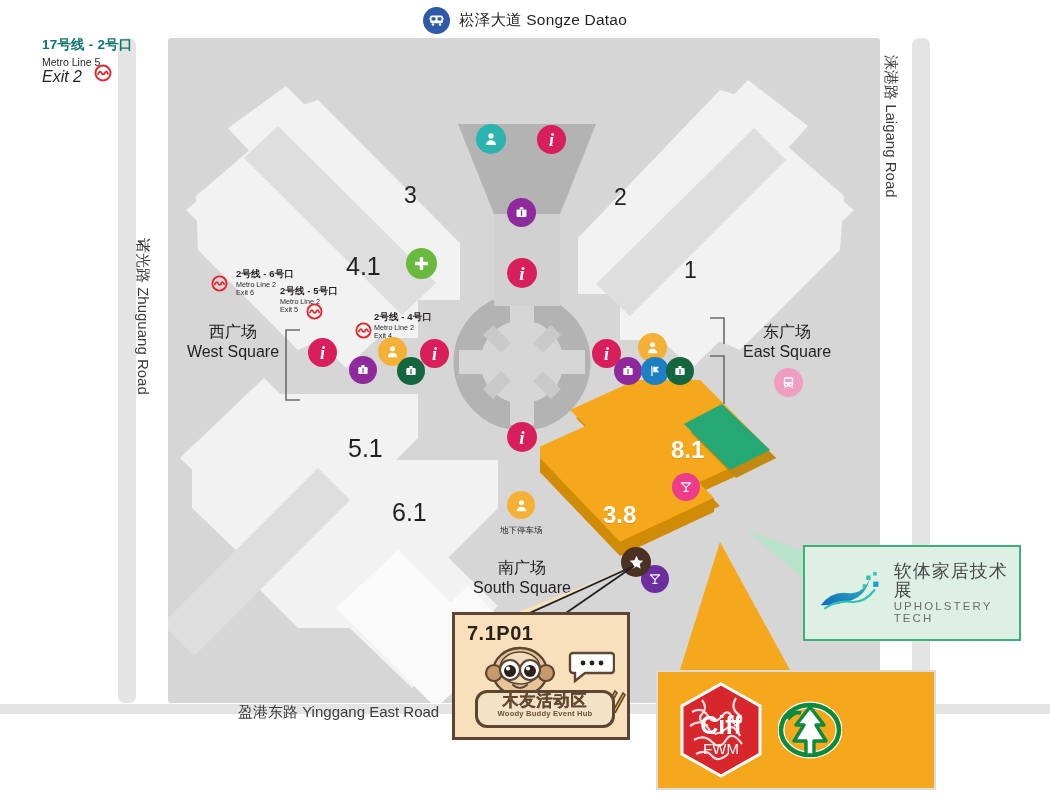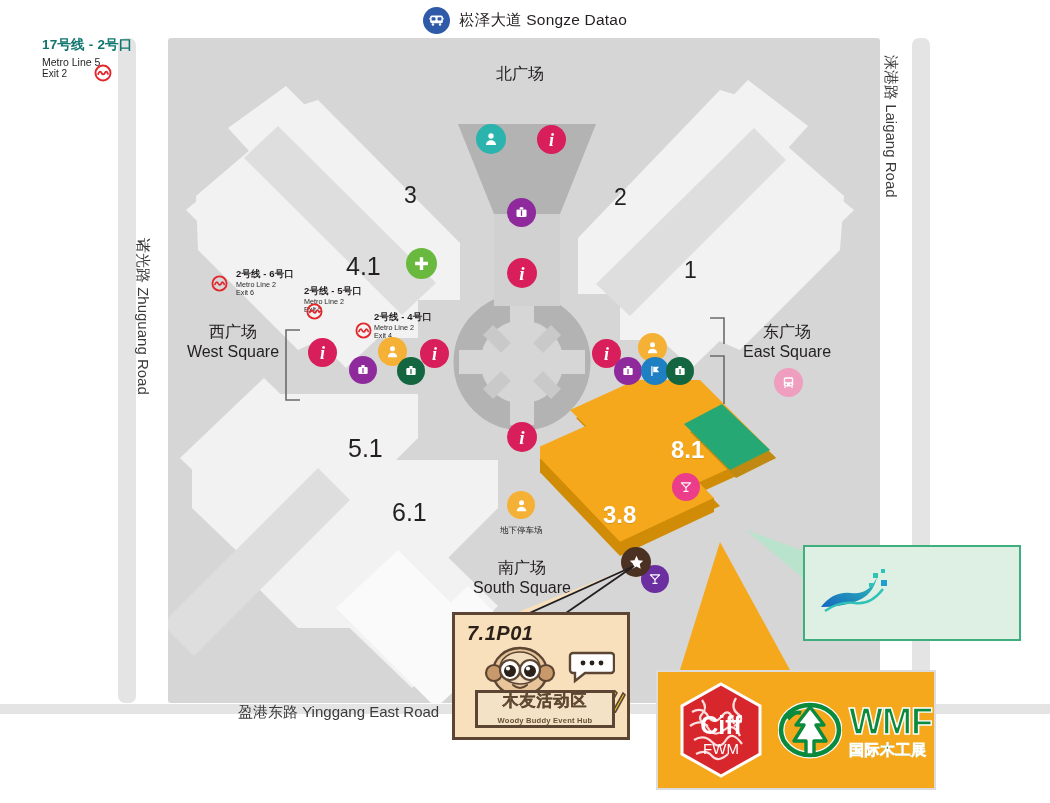--- a/index.html
+++ b/index.html
@@ -50,24 +50,24 @@
   .sq-label { position:absolute; text-align:center; white-space:nowrap; }
   .sq-label .cn { font-size:16px; color:#231f20; line-height:1.25; }
   .sq-label .en { font-size:16px; color:#231f20; line-height:1.25; }
 
   .park-cn { position:absolute; font-size:8.5px; color:#231f20; white-space:nowrap; }
 
   
   #callout-woody { left:452px; top:612px; width:178px; height:128px;
        background:#f7e0bb; border:3px solid #5c4633; }
   #callout-woody .code { position:absolute; left:12px; top:7px; font-size:20px;
-       font-weight:700; color:#2b2118; letter-spacing:.5px;font-style:italic; }
+       font-weight:700; color:#2b2118; letter-spacing:.5px; }
   #callout-woody .plate { position:absolute; left:20px; bottom:9px; width:140px; height:38px;
-       background:#f3e2c6; border:3px solid #5c4633; border-radius:0;
-       display:flex; flex-direction:column; align-items:center; justify-content:space-between; }
+       background:#f3e2c6; border:3px solid #5c4633; border-radius:12px;
+       display:flex; flex-direction:column; align-items:center; justify-content:flex-start; }
   #callout-woody .plate .cn { font-size:16px; font-weight:700; color:#8a6a3c;
        -webkit-text-stroke:.4px #5c4633; letter-spacing:1px; line-height:1; }
   #callout-woody .plate .en { font-size:7.6px; font-weight:700; color:#6a5234; letter-spacing:.2px; }
 
   
   #callout-logos { left:656px; top:670px; width:280px; height:120px; background:#f5a81c;
         border:2px solid #dcdcdc; display:flex; align-items:center; gap:14px; padding-left:20px; }
 
   
   #callout-uph { left:803px; top:545px; width:218px; height:96px; background:#ddf0e3;
@@ -98,21 +98,21 @@
 <div id="road-laigang-bar" class="abs road-v"></div>
 <div id="road-yinggang-bar" class="abs"></div>
 
 <div class="abs road-label vert-label" style="left:152px; top:238px; transform:rotate(90deg);">诸光路  Zhuguang Road</div>
 <div class="abs road-label vert-label" style="left:900px; top:55px; transform:rotate(90deg);">涞港路  Laigang Road</div>
 <div class="abs road-label" style="left:238px; top:703px;text-align:right;">盈港东路 Yinggang East Road</div>
 
 <div class="abs" style="left:42px; top:36px; width:120px;">
   <div style="font-size:13.5px; font-weight:700; color:#0f766e; letter-spacing:.2px;">17号线 - 2号口</div>
   <div style="font-size:10.5px; color:#231f20; margin-top:2px;">Metro Line 5</div>
-  <div style="font-size:10px; color:#231f20;">Exit 2</div>
+  <div style="font-size:16px; color:#231f20;font-style:italic;">Exit 2</div>
   <span class="metro-ic" style="left:52px; top:28px;">
     <svg width="18" height="18" viewBox="0 0 24 24">
       <circle cx="12" cy="12" r="10" fill="none" stroke="#e3262b" stroke-width="2.6"></circle>
       <path d="M5.5 13.4c1.6-4 3.4-4 4.6-1.4 1.2 2.6 3 2.6 4.3 0 1.2-2.6 3-2.6 4.2 1.2" fill="none" stroke="#e3262b" stroke-width="2.4" stroke-linecap="round"></path>
     </svg>
   </span>
 </div>
 
 <div id="map-base" class="abs"></div>
 
@@ -183,21 +183,20 @@
   <polygon points="-8,70 86,28 174,118 80,162" fill="#f5a81c"></polygon>
 
   <polygon points="-8,70 -8,84 80,176 80,162" fill="#d08c06"></polygon>
   <polygon points="80,162 80,176 174,132 174,118" fill="#d08c06"></polygon>
 </svg>
 
 <div class="abs hall-label-w" style="left:671px; top:436px;">8.1</div>
 <div class="abs hall-label-w" style="left:603px; top:501px;">3.8</div>
 
 <div class="sq-label" style="left:420px; top:64px; width:200px;">
-  <div class="cn">北广场</div>
 </div>
 <div class="sq-label" style="left:168px; top:322px; width:130px;">
   <div class="cn">西广场</div>
   <div class="en">West Square</div>
 </div>
 <div class="sq-label" style="left:722px; top:322px; width:130px;">
   <div class="cn">东广场</div>
   <div class="en">East Square</div>
 </div>
 <div class="sq-label" style="left:452px; top:558px; width:140px;">
@@ -216,21 +215,21 @@
   <div class="en">Metro Line 2</div>
   <div class="en">Exit 6</div>
 </div>
 <span class="metro-ic" style="left:211px; top:275px;">
   <svg width="17" height="17" viewBox="0 0 24 24">
       <circle cx="12" cy="12" r="10" fill="none" stroke="#e3262b" stroke-width="2.6"></circle>
   <path d="M5.5 13.4c1.6-4 3.4-4 4.6-1.4 1.2 2.6 3 2.6 4.3 0 1.2-2.6 3-2.6 4.2 1.2" fill="none" stroke="#e3262b" stroke-width="2.4" stroke-linecap="round"></path>
     </svg>
 </span>
 
-<div class="metro-exit" style="left:304px; top:285px;">
+<div class="metro-exit" style="left:280px; top:285px;">
   <div class="cn">2号线 - 5号口</div>
   <div class="en">Metro Line 2</div>
   <div class="en">Exit 5</div>
 </div>
 <span class="metro-ic" style="left:306px; top:303px;">
   <svg width="17" height="17" viewBox="0 0 24 24">
       <circle cx="12" cy="12" r="10" fill="none" stroke="#e3262b" stroke-width="2.6"></circle>
   <path d="M5.5 13.4c1.6-4 3.4-4 4.6-1.4 1.2 2.6 3 2.6 4.3 0 1.2-2.6 3-2.6 4.2 1.2" fill="none" stroke="#e3262b" stroke-width="2.4" stroke-linecap="round"></path>
     </svg>
 </span>
@@ -437,37 +436,35 @@
     </svg>
   </div>
 
   <div style="display:flex; align-items:center; gap:7px;">
     <svg width="64" height="62" viewBox="0 0 64 62">
       <ellipse cx="32" cy="31" rx="29" ry="25" fill="none" stroke="#fff" stroke-width="7"></ellipse>
       <ellipse cx="32" cy="31" rx="29" ry="25" fill="none" stroke="#0a8a3c" stroke-width="4.5"></ellipse>
       <path d="M32 8 L46 26 L38 26 L48 42 L36 42 L36 56 L28 56 L28 42 L16 42 L26 26 L18 26z" fill="#fff" stroke="#0a8a3c" stroke-width="3.4" stroke-linejoin="round"></path>
       <path d="M10 20q6 -8 13 -6" fill="none" stroke="#0a8a3c" stroke-width="4"></path>
     </svg>
-    <div style="display:flex; flex-direction:column; line-height:1;">
-      <div style="font-size:36px; font-weight:700; color:#0a8a3c; letter-spacing:-1px;
-                  -webkit-text-stroke:1.4px #fff;">WMF</div>
-      <div style="font-size:15px; font-weight:700; color:#0a8a3c; letter-spacing:.5px; margin-top:2px;
-                  -webkit-text-stroke:.7px #fff;">国际木工展</div>
-    </div>
   </div>
 </div>
 
 <div id="callout-uph" class="abs">
   <svg width="74" height="52" viewBox="0 0 74 52">
     <defs>
       <linearGradient id="uphg" x1="0" y1="1" x2="1" y2="0">
         <stop offset="0" stop-color="#1565c0"></stop>
           <stop offset="1" stop-color="#2fc2b6"></stop>
       </linearGradient>
     </defs>
     <path d="M2 40q12-16 30-14t26-16q-4 18-20 24T2 40z" fill="url(#uphg)"></path>
     <path d="M6 44q14-10 30-8t28-14" fill="none" stroke="#2fc2b6" stroke-width="2.4"></path>
     <rect x="54" y="6" width="5" height="5" fill="#2fc2b6"></rect>
     <rect x="62" y="2" width="4" height="4" fill="#2fc2b6"></rect>
     <rect x="62" y="13" width="6" height="6" fill="#1e9fd0"></rect>
     <rect x="50" y="16" width="4" height="4" fill="#2fc2b6"></rect>
   </svg>
+  <div class="tx">
+    <div class="cn">软体家居技术展</div>
+    <div class="en">UPHOLSTERY TECH</div>
+  </div>
 </div>
 
 </body></html>

